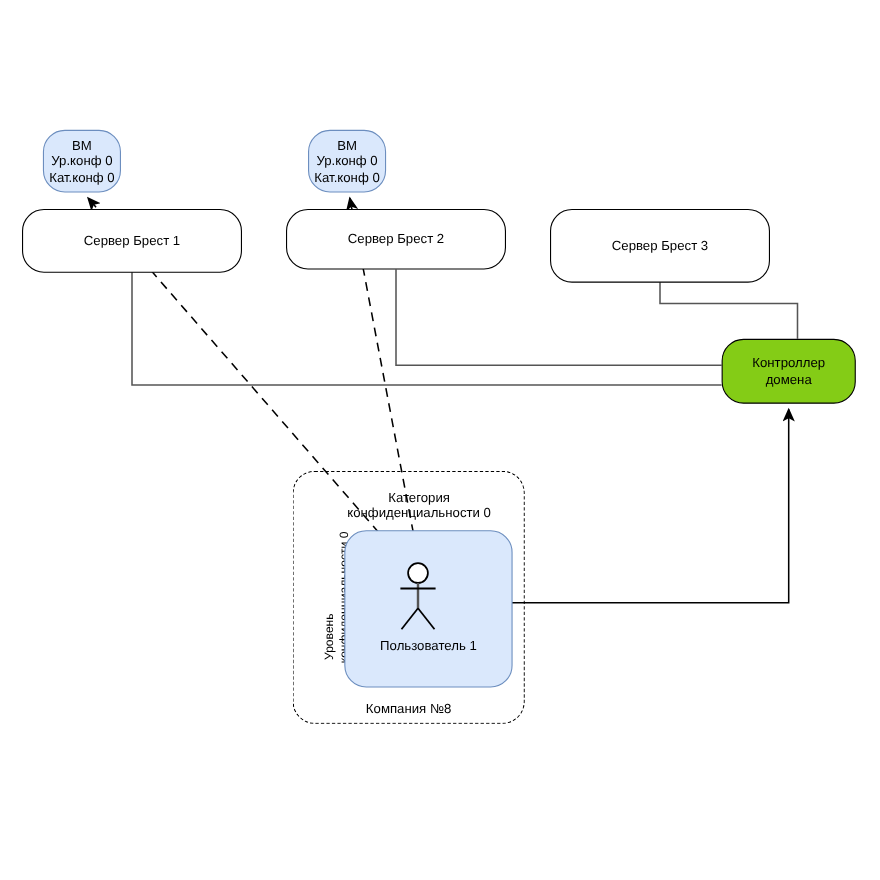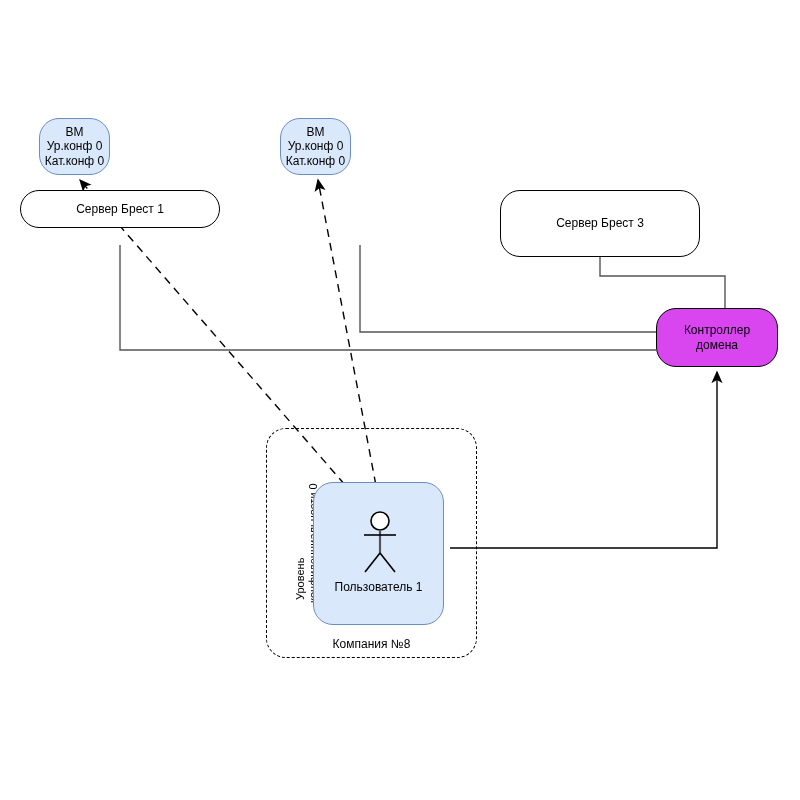--- a/index.html
+++ b/index.html
@@ -41,21 +41,21 @@
   }
   .vm-node {
     background: #dae8fc;
     border: 1px solid #6c8ebf;
   }
   .server-node {
     background: #ffffff;
     border: 1px solid #000000;
   }
   .dc-node {
-    background: #d946ef;
+    background: #84cc16;
     border: 1px solid #000000;
   }
   .company-node {
     background: transparent;
     border: 1px dashed #000000;
     justify-content: flex-end;
     padding-bottom: 6px;
   }
   .user-node {
     background: #dae8fc;
@@ -118,44 +118,51 @@
     <span class="node-line">Ур.конф 0</span>
     <span class="node-line">Кат.конф 0</span>
   </div>
 
   <div class="node vm-node" style="left:280px; top:118px; width:71px; height:57px;">
     <span class="node-line">ВМ</span>
     <span class="node-line">Ур.конф 0</span>
     <span class="node-line">Кат.конф 0</span>
   </div>
 
-  <div class="node server-node" style="left:20px; top:190px; width:200px; height:38px;">
+  <div class="node server-node" style="left:20px; top:190px; width:200px; height:58px;">
     <span class="node-line">Сервер Брест 1</span>
   </div>
 
+  <div class="node server-node" style="left:260px; top:190px; width:200px; height:55px;">
+    <span class="node-line">Сервер Брест 2</span>
+  </div>
 
   <div class="node server-node" style="left:500px; top:190px; width:200px; height:67px;">
     <span class="node-line">Сервер Брест 3</span>
   </div>
 
   <div class="node dc-node" style="left:656px; top:308px; width:122px; height:59px;">
     <span class="node-line">Контроллер</span>
     <span class="node-line">домена</span>
   </div>
 
   <div class="node company-node" style="left:266px; top:428px; width:211px; height:230px;">
     <span class="node-line">Компания №8</span>
   </div>
 
+  <div class="cat-label" style="left:286px; top:445px; width:190px;">
+    <span class="node-line">Категория</span>
+    <span class="node-line">конфиденциальности 0</span>
+  </div>
 
   <div class="vert-label" style="left:294px; top:600px;"><span>Уровень</span></div>
 
   <div class="vert-label" style="left:307px; top:603px;"><span>конфиденциальности 0</span></div>
 
-  <div class="node user-node" style="left:313px; top:482px; width:131px; height:143px;">
+  <div class="node user-node" style="left:313px; top:482px; width:153px; height:143px;">
     <span class="node-line">Пользователь 1</span>
   </div>
 
   <svg class="figure-svg" style="left:352px; top:508px;" width="58" height="70" viewBox="0 0 58 70" xmlns="http://www.w3.org/2000/svg">
     <circle cx="28" cy="13" r="9" fill="#ffffff" stroke="#000000" stroke-width="1.6"></circle>
     <line x1="28" y1="22" x2="28" y2="45" stroke="#555555" stroke-width="2.2"></line>
     <line x1="12" y1="27" x2="44" y2="27" stroke="#000000" stroke-width="1.6"></line>
     <line x1="28" y1="45" x2="13" y2="64" stroke="#000000" stroke-width="1.6"></line>
     <line x1="28" y1="45" x2="43" y2="64" stroke="#000000" stroke-width="1.6"></line>
   </svg>

